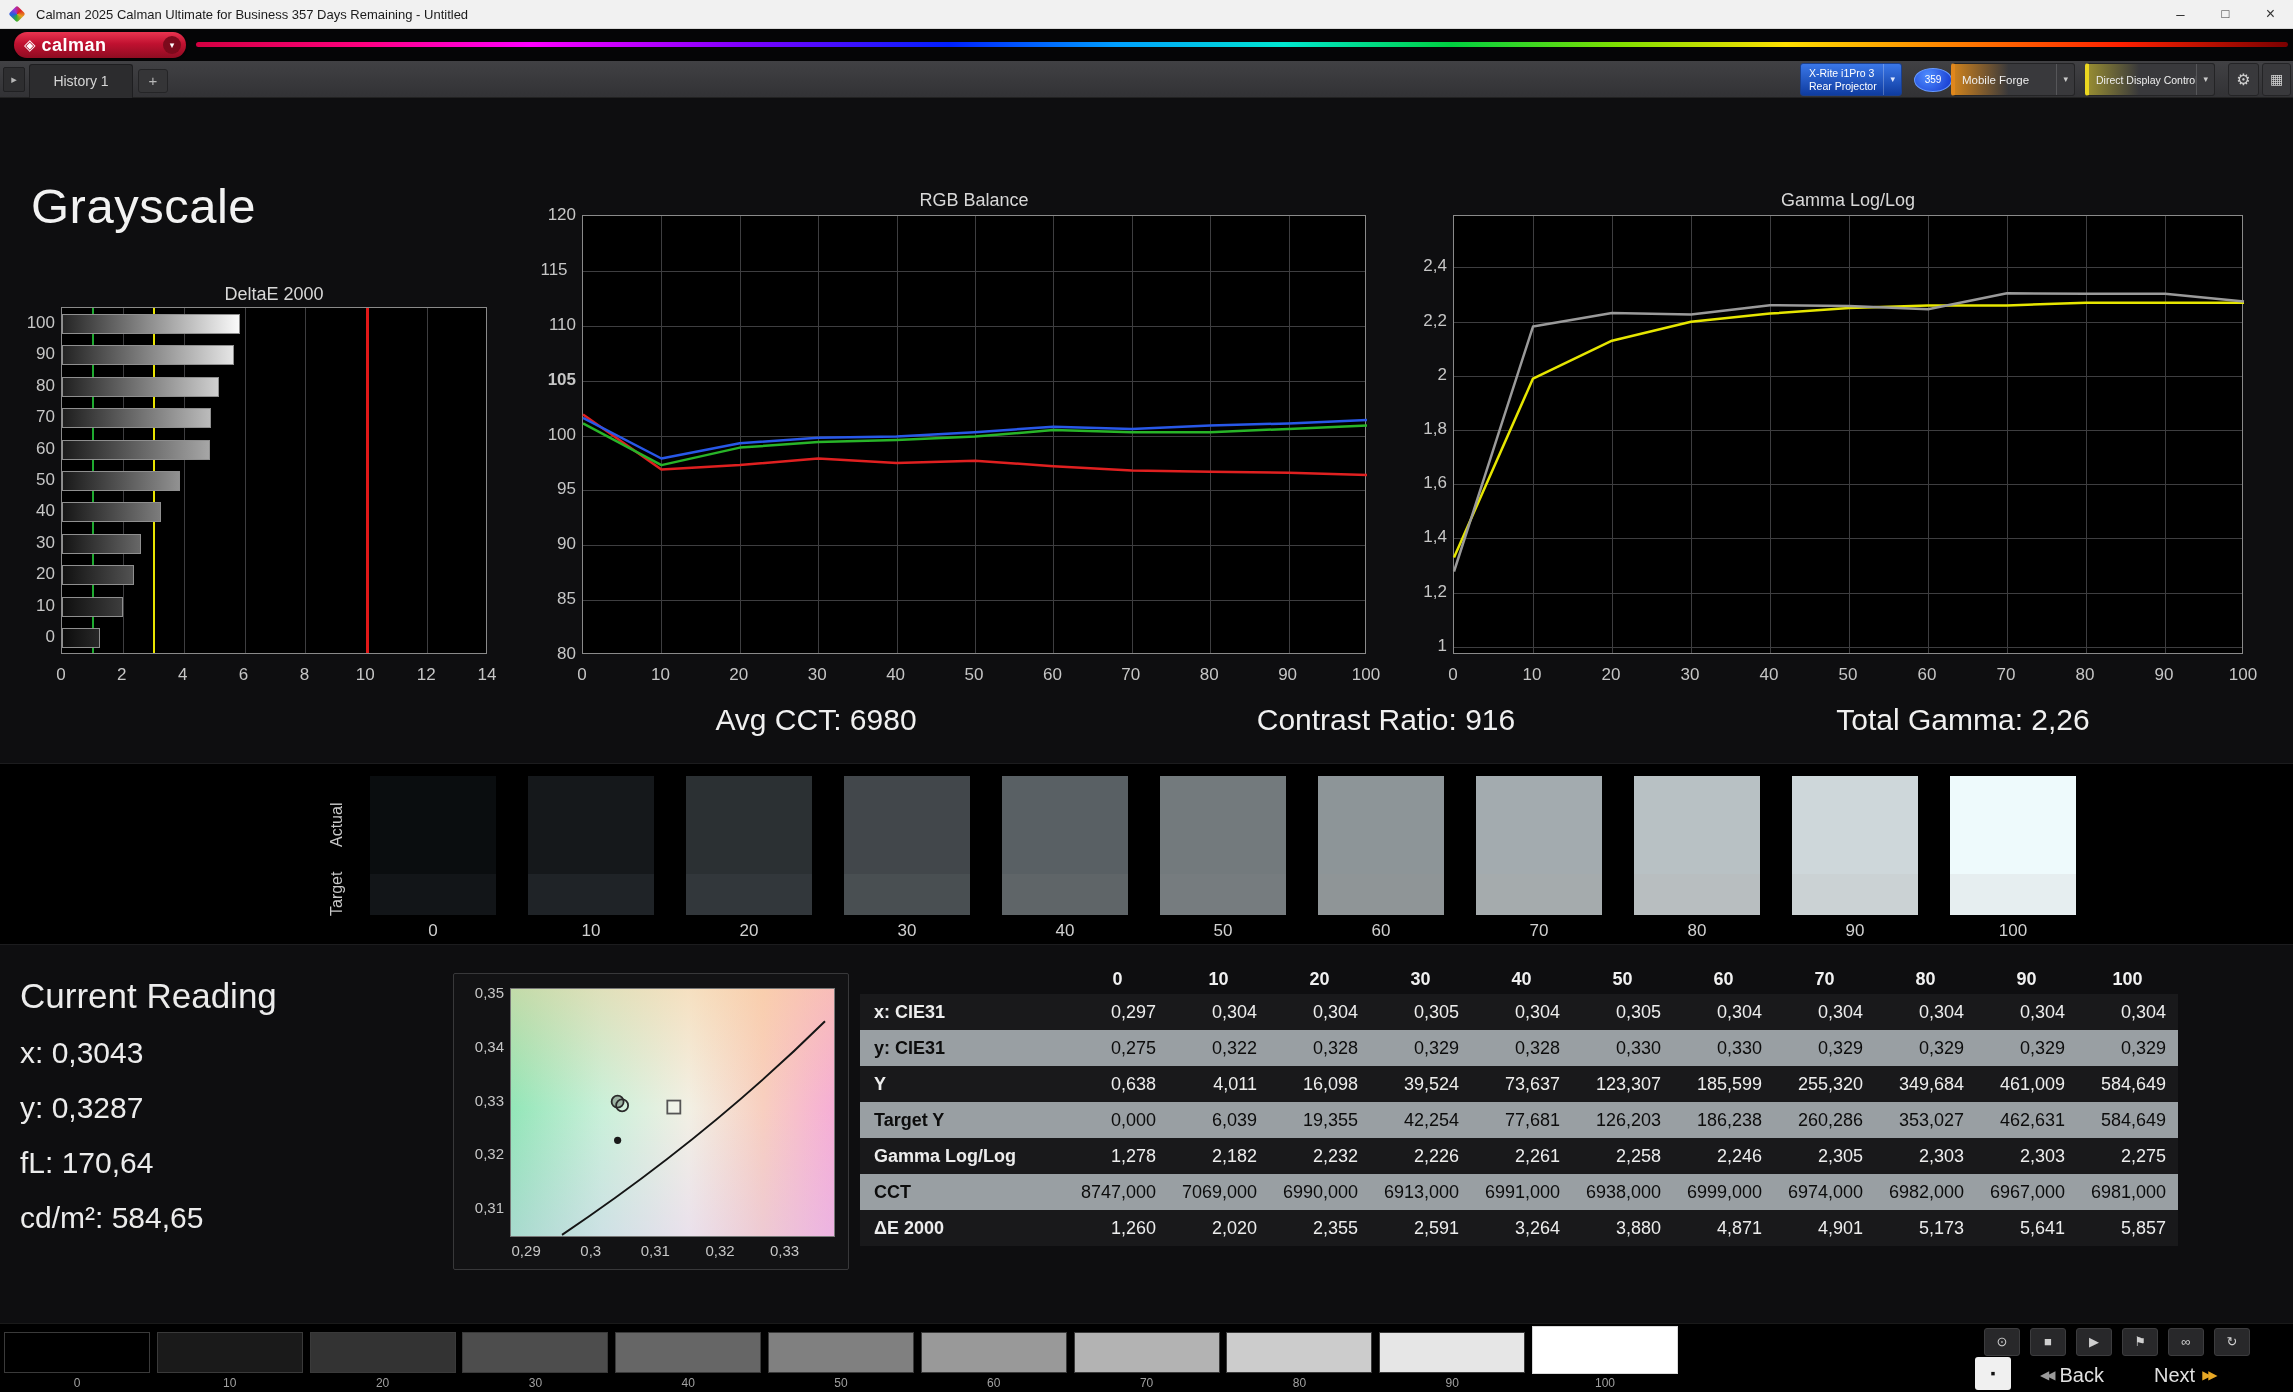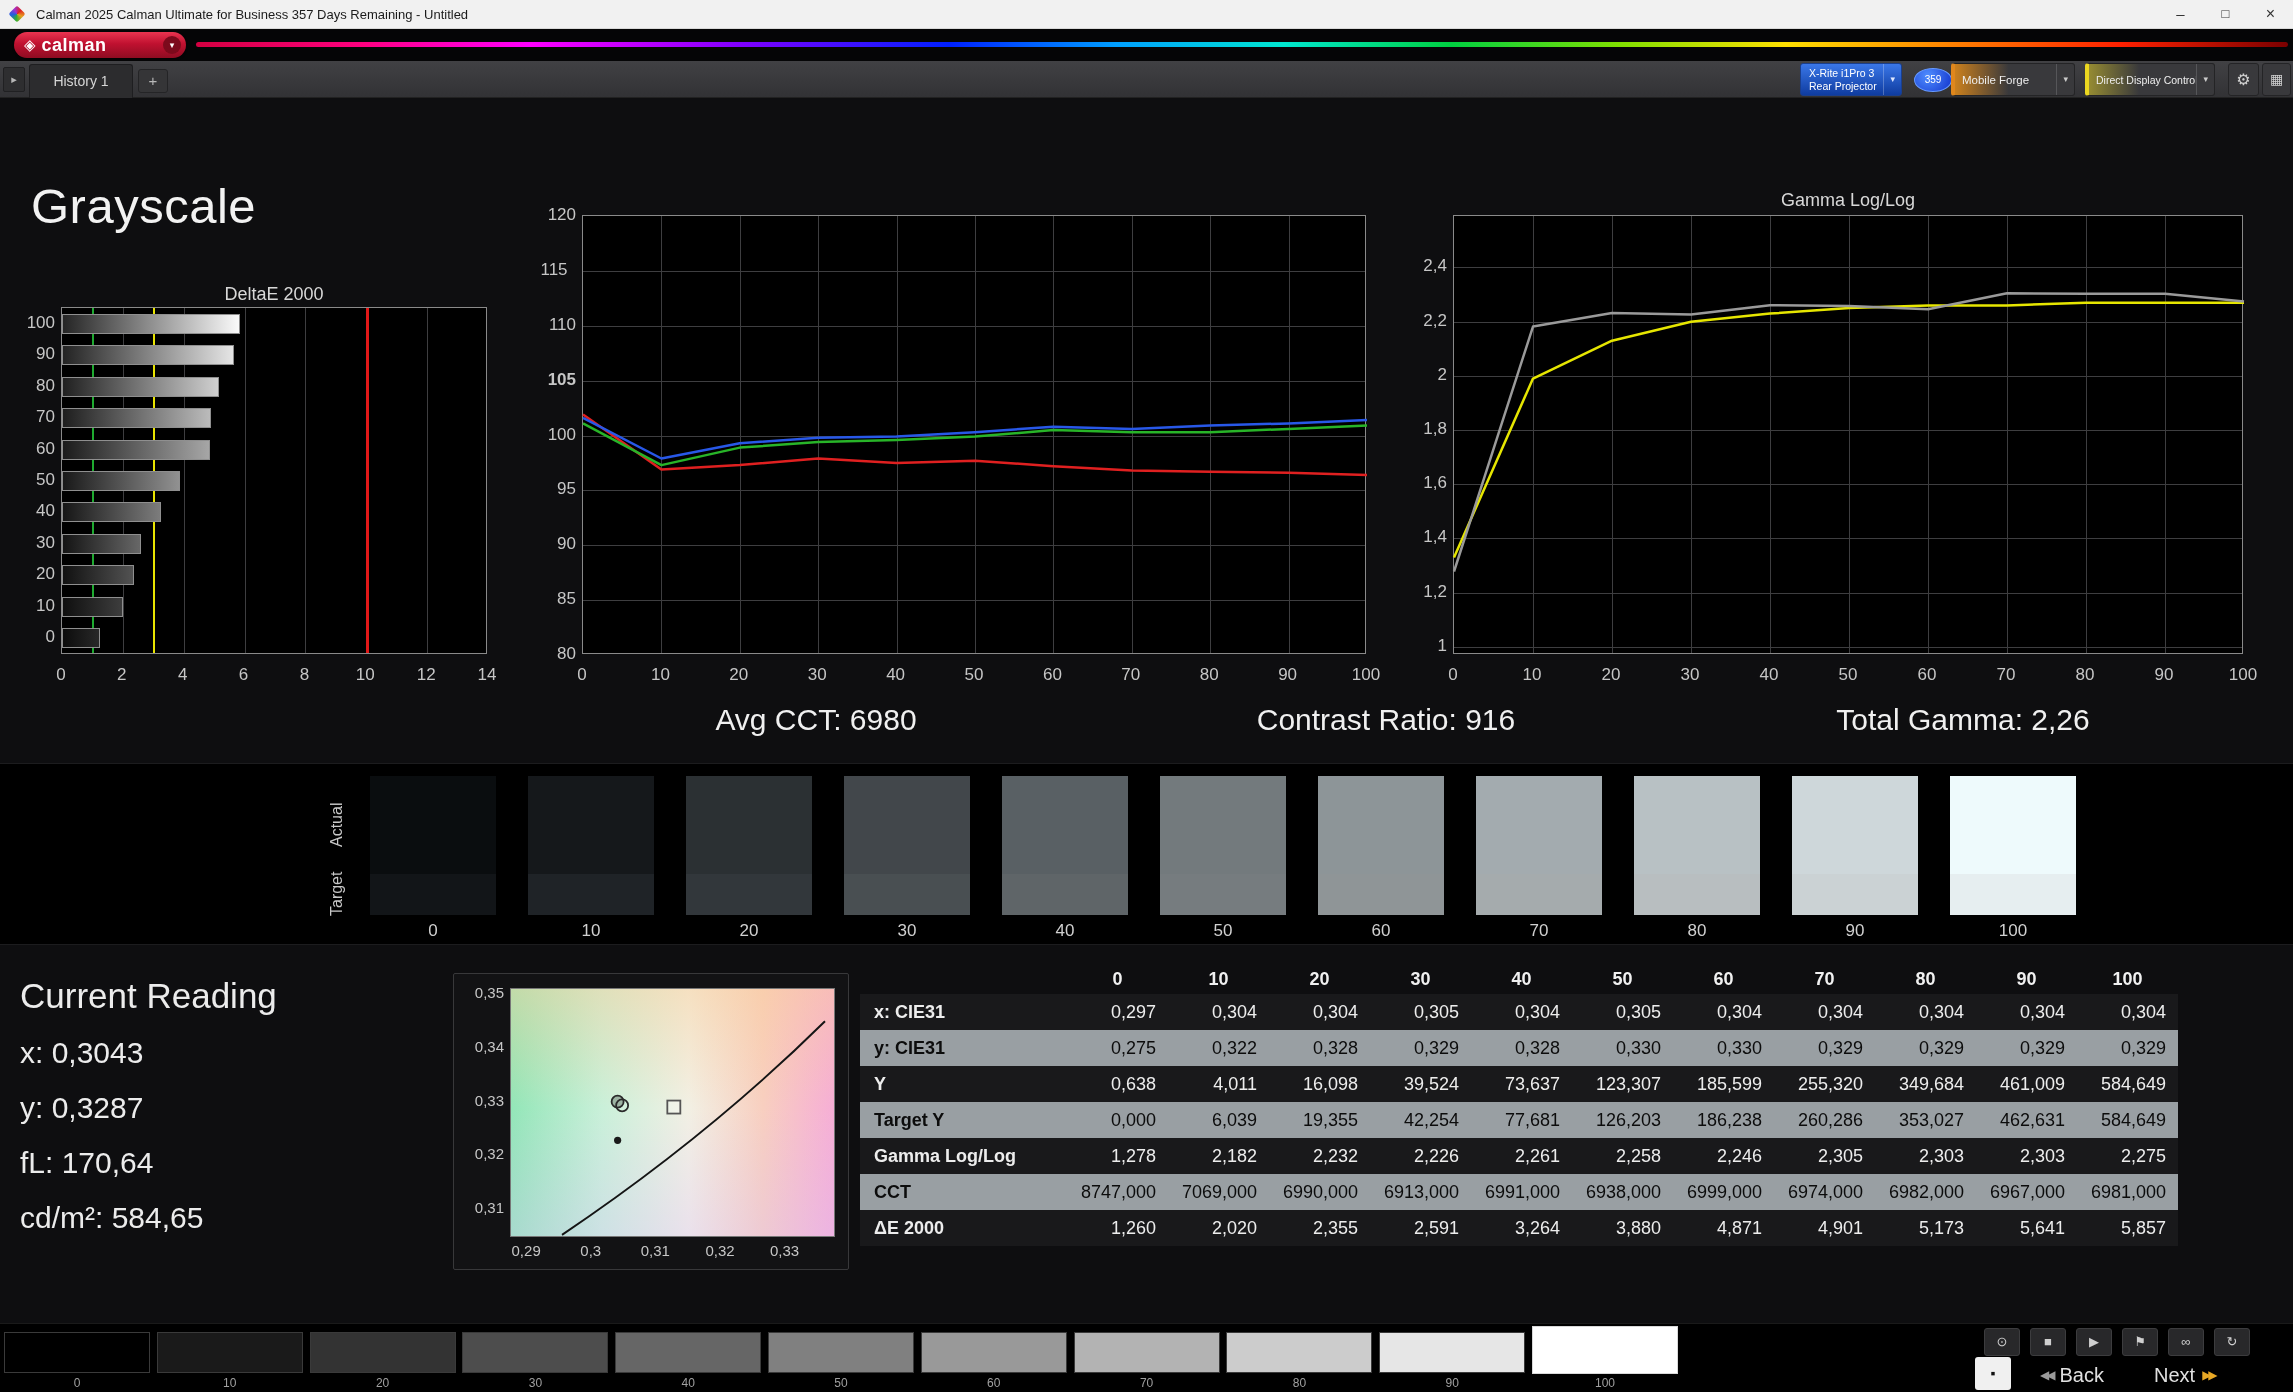--- a/index.html
+++ b/index.html
@@ -167,20 +167,21 @@
         <div class="debar" style="top: 100.2px; width: 149.13px; background: linear-gradient(90deg, rgb(30, 30, 30), rgb(187, 187, 187));"></div>
         <div class="debar" style="top: 131.6px; width: 148.218px; background: linear-gradient(90deg, rgb(27, 27, 27), rgb(166, 166, 166));"></div>
         <div class="debar" style="top: 163px; width: 118.063px; background: linear-gradient(90deg, rgb(25, 25, 25), rgb(145, 145, 145));"></div>
         <div class="debar" style="top: 194.4px; width: 99.3189px; background: linear-gradient(90deg, rgb(22, 22, 22), rgb(124, 124, 124));"></div>
         <div class="debar" style="top: 225.8px; width: 78.8404px; background: linear-gradient(90deg, rgb(20, 20, 20), rgb(103, 103, 103));"></div>
         <div class="debar" style="top: 257.2px; width: 71.6593px; background: linear-gradient(90deg, rgb(17, 17, 17), rgb(82, 82, 82));"></div>
         <div class="debar" style="top: 288.6px; width: 61.4657px; background: linear-gradient(90deg, rgb(15, 15, 15), rgb(61, 61, 61));"></div>
         <div class="debar" style="top: 320px; width: 38.34px; background: linear-gradient(90deg, rgb(12, 12, 12), rgb(40, 40, 40));"></div>
       </div>
 
+    <div class="chart-title" style="left:582px;top:92px;width:784px">RGB Balance</div>
     <div class="plot" id="rgb-plot" style="left:582px;top:117px;width:784px;height:439px">
         <div class="hgrid" style="top: 384.125px;"></div>
         <div class="hgrid" style="top: 329.25px;"></div>
         <div class="hgrid" style="top: 274.375px;"></div>
         <div class="hgrid" style="top: 219.5px;"></div>
         <div class="hgrid" style="top: 164.625px;"></div>
         <div class="hgrid" style="top: 109.75px;"></div>
         <div class="hgrid" style="top: 54.875px;"></div>
         <div class="vgrid" style="left: 78.4px;"></div>
         <div class="vgrid" style="left: 156.8px;"></div>

